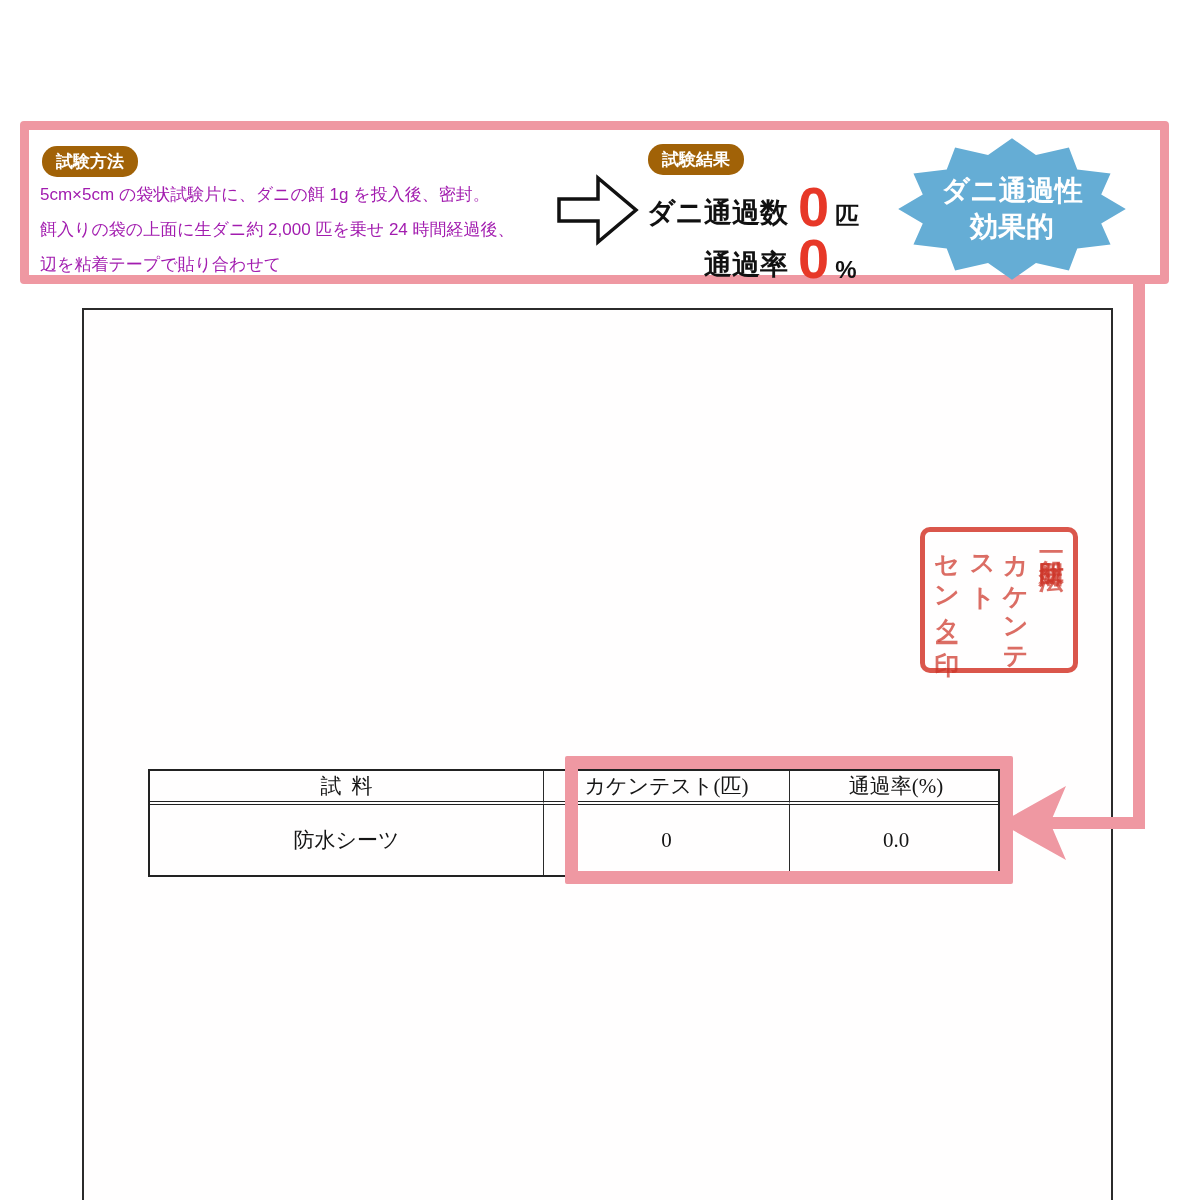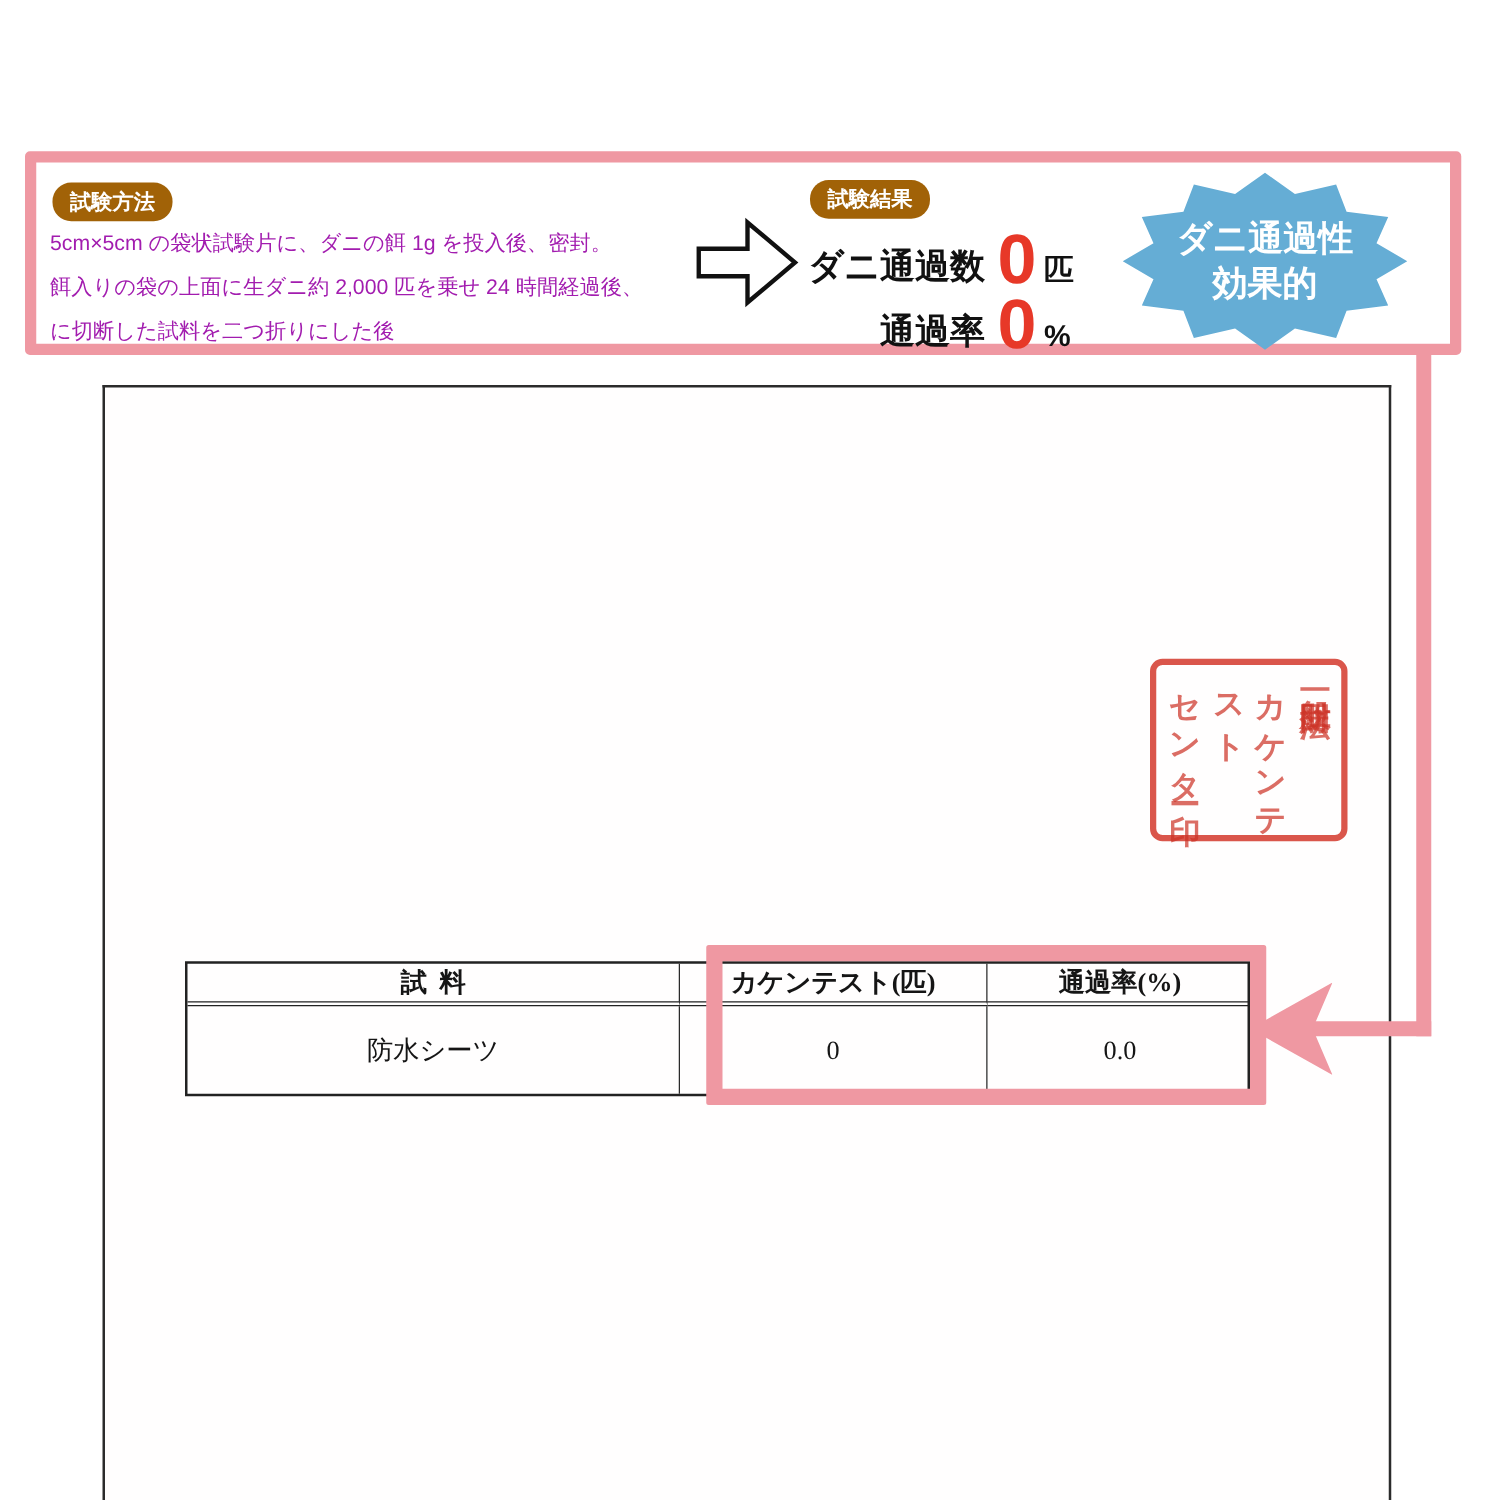--- a/index.html
+++ b/index.html
@@ -112,21 +112,21 @@
   
   .rtable {
     left: 148px; top: 769px; width: 852px;
     display: grid; grid-template-columns: 394px 246px 212px; grid-template-rows: 34px 70px;
     border: 2px solid #222; z-index: 1;
   }
   .rtable .cell {
     display: flex; align-items: center; justify-content: center;
     font-size: 21px; font-family: "Liberation Serif", serif; color: #151515;
   }
-  .rtable .head { border-bottom: 4px double #222; font-weight: bold; }
+  .rtable .head { border-bottom: 4px double #222; }
   .rtable .c1, .rtable .c2 { border-right: 1.5px solid #2a2a2a; }
   .rtable .th1 { letter-spacing: 10px; text-indent: 10px; }
 
   .highlight-box {
     left: 565px; top: 756px; width: 448px; height: 128px;
     border: 13px solid #ef98a2; z-index: 3; border-radius: 2px;
   }
 
   
   .method-label { left: 142px; top: 897px; font-size: 22px; }
@@ -146,21 +146,21 @@
 
 <div class="canvas">
 
 
   <div class="abs summary-box"></div>
 
   <span class="abs badge badge-method">試験方法</span>
   <div class="abs method-text">
     <div>5cm×5cm の袋状試験片に、ダニの餌 1g を投入後、密封。</div>
     <div>餌入りの袋の上面に生ダニ約 2,000 匹を乗せ 24 時間経過後、</div>
-    <div>に切断した試料を二つ折りにした後</div>
+    <div>辺を粘着テープで貼り合わせて</div>
   </div>
 
   <svg class="abs flow-arrow" width="84" height="80" viewBox="0 0 84 80">
     <polygon points="3,29 42,29 42,8 80,40 42,72 42,51 3,51" fill="#ffffff" stroke="#111111" stroke-width="3.5" stroke-linejoin="miter"></polygon>
   </svg>
 
   <span class="abs badge badge-result">試験結果</span>
   <div class="abs result-rows">
     <div class="result-row">
       <span class="result-label">ダニ通過数</span>

